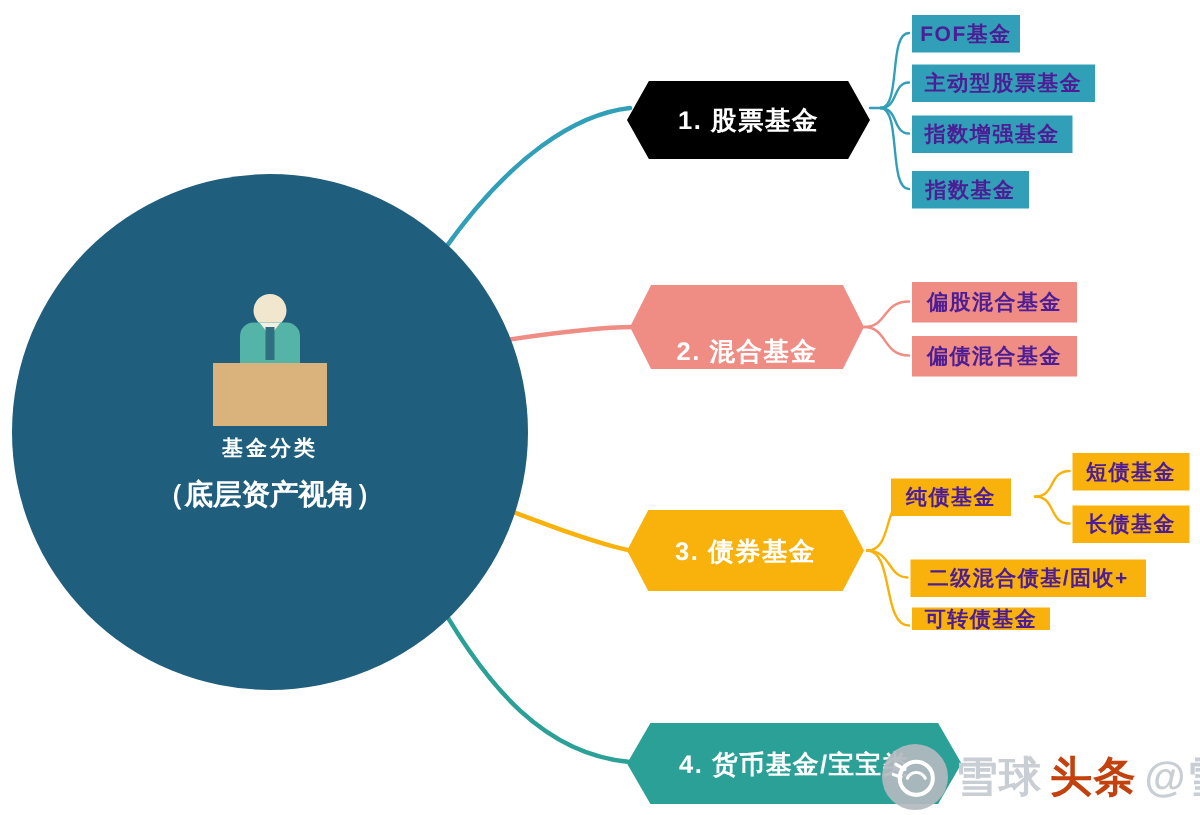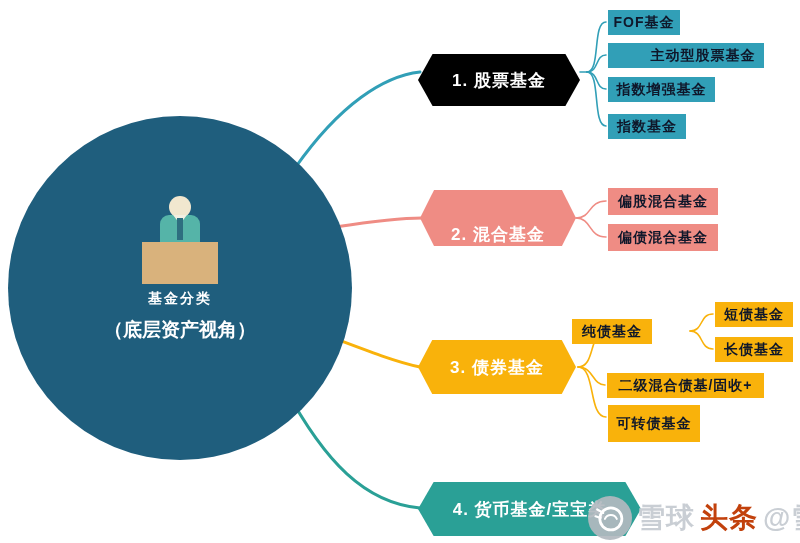--- a/index.html
+++ b/index.html
@@ -28,21 +28,21 @@
   .hex {
     position:absolute; z-index:1; display:flex; align-items:center; justify-content:center;
     color:#ffffff; font-weight:bold; font-size:17px; letter-spacing:1px; white-space:nowrap;
     clip-path:polygon(0% 50%, 9% 0%, 91% 0%, 100% 50%, 91% 100%, 9% 100%);
   }
   .hex.wide { clip-path:polygon(0% 50%, 7% 0%, 93% 0%, 100% 50%, 93% 100%, 7% 100%); }
 
   
   .leaf {
     position:absolute; z-index:1; display:flex; align-items:center; justify-content:center;
-    color:#0f172a; font-size:14px; font-weight:bold; white-space:nowrap; letter-spacing:1px;
+    color:#4c1d95; font-size:14px; font-weight:bold; white-space:nowrap; letter-spacing:1px;
   }
 
   
   .wm { position:absolute; left:588px; top:496px; display:flex; align-items:center; gap:5px; z-index:3; }
   .wm-logo {
     width:44px; height:44px; border-radius:50%; background:rgba(178,184,191,0.92);
     display:flex; align-items:center; justify-content:center;
   }
   .wm-text { font-size:28px; font-weight:600; letter-spacing:1px; white-space:nowrap; }
   .wm-light { color:#c9ced4; }
@@ -112,50 +112,50 @@
   <div class="hex" style="left: 418px; top: 340px; width: 158px; height: 54px; background-color: rgb(249, 178, 11);">
     <span>3. 债券基金</span>
   </div>
   <div class="hex wide" style="left: 418px; top: 482px; width: 223px; height: 54px; background-color: rgb(42, 160, 150);">
     <span>4. 货币基金/宝宝类</span>
   </div>
 
   <div class="leaf" style="left: 608px; top: 10px; width: 72px; height: 25px; background-color: rgb(49, 159, 183);">
       <span>FOF基金</span>
     </div>
-  <div class="leaf" style="left: 608px; top: 43px; width: 122px; height: 25px; background-color: rgb(49, 159, 183); padding-left: 34px;">
+  <div class="leaf" style="left: 608px; top: 43px; width: 122px; height: 25px; background-color: rgb(49, 159, 183);">
       <span>主动型股票基金</span>
     </div>
   <div class="leaf" style="left: 608px; top: 77px; width: 107px; height: 25px; background-color: rgb(49, 159, 183);">
       <span>指数增强基金</span>
     </div>
   <div class="leaf" style="left: 608px; top: 114px; width: 78px; height: 25px; background-color: rgb(49, 159, 183); align-items: center;">
       <span>指数基金</span>
     </div>
 
   <div class="leaf" style="left: 608px; top: 188px; width: 110px; height: 27px; background-color: rgb(239, 140, 132);">
       <span>偏股混合基金</span>
     </div>
   <div class="leaf" style="left: 608px; top: 224px; width: 110px; height: 27px; background-color: rgb(239, 140, 132);">
       <span>偏债混合基金</span>
     </div>
 
-  <div class="leaf" style="left: 572px; top: 319px; width: 80px; height: 25px; background-color: rgb(249, 178, 11);">
+  <div class="leaf" style="left: 594px; top: 319px; width: 80px; height: 25px; background-color: rgb(249, 178, 11);">
       <span>纯债基金</span>
     </div>
   <div class="leaf" style="left: 715px; top: 302px; width: 78px; height: 25px; background-color: rgb(249, 178, 11);">
       <span>短债基金</span>
     </div>
   <div class="leaf" style="left: 715px; top: 337px; width: 78px; height: 25px; background-color: rgb(249, 178, 11);">
       <span>长债基金</span>
     </div>
   <div class="leaf" style="left: 607px; top: 373px; width: 157px; height: 25px; background-color: rgb(249, 178, 11);">
       <span>二级混合债基/固收+</span>
     </div>
-  <div class="leaf" style="left: 608px; top: 405px; width: 92px; height: 37px; background-color: rgb(249, 178, 11);">
+  <div class="leaf" style="left: 608px; top: 405px; width: 92px; height: 15px; background-color: rgb(249, 178, 11);">
       <span>可转债基金</span>
     </div>
 
   <div class="wm">
     <div class="wm-logo">
       <svg width="34" height="34" viewBox="0 0 40 40">
         <circle cx="21" cy="21" r="13" fill="none" stroke="#ffffff" stroke-width="3.2"></circle>
         <path d="M5,10 L12,14 M3,18 L9,20" stroke="#ffffff" stroke-width="2.6" stroke-linecap="round" fill="none"></path>
         <path d="M14,21 C17,15 25,15 28,21" stroke="#ffffff" stroke-width="2.4" fill="none" stroke-linecap="round"></path>
       </svg>

